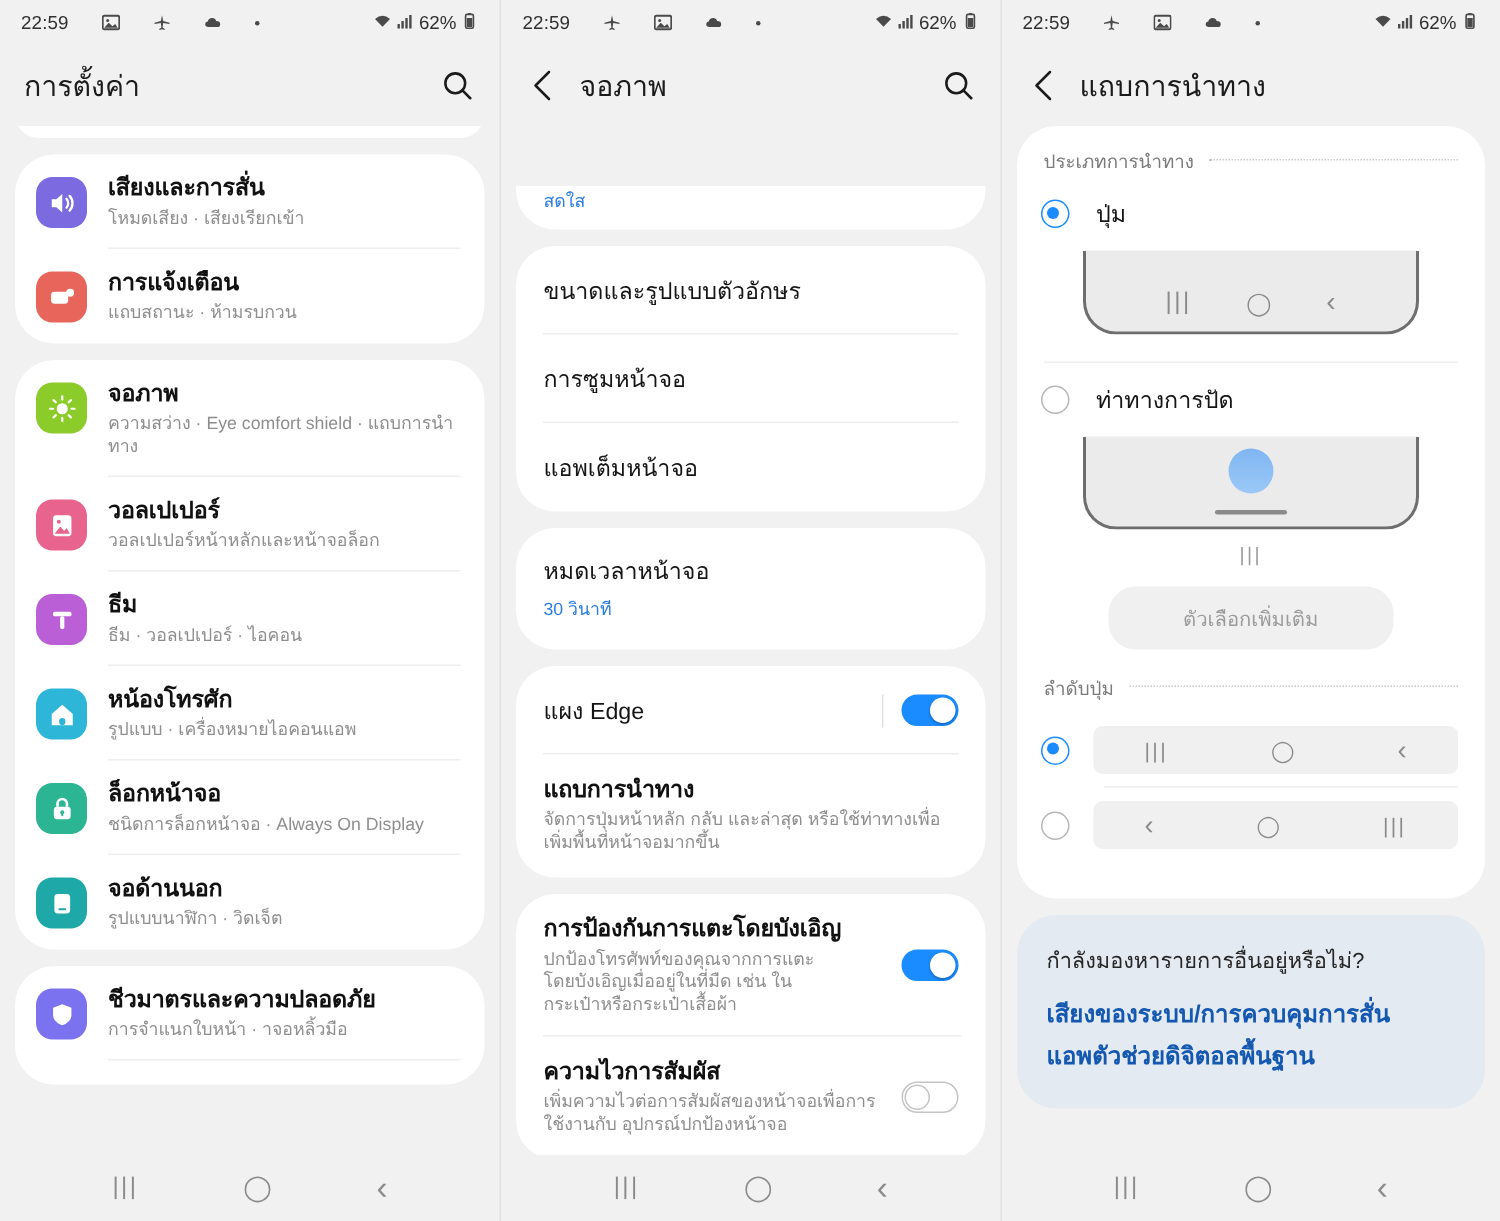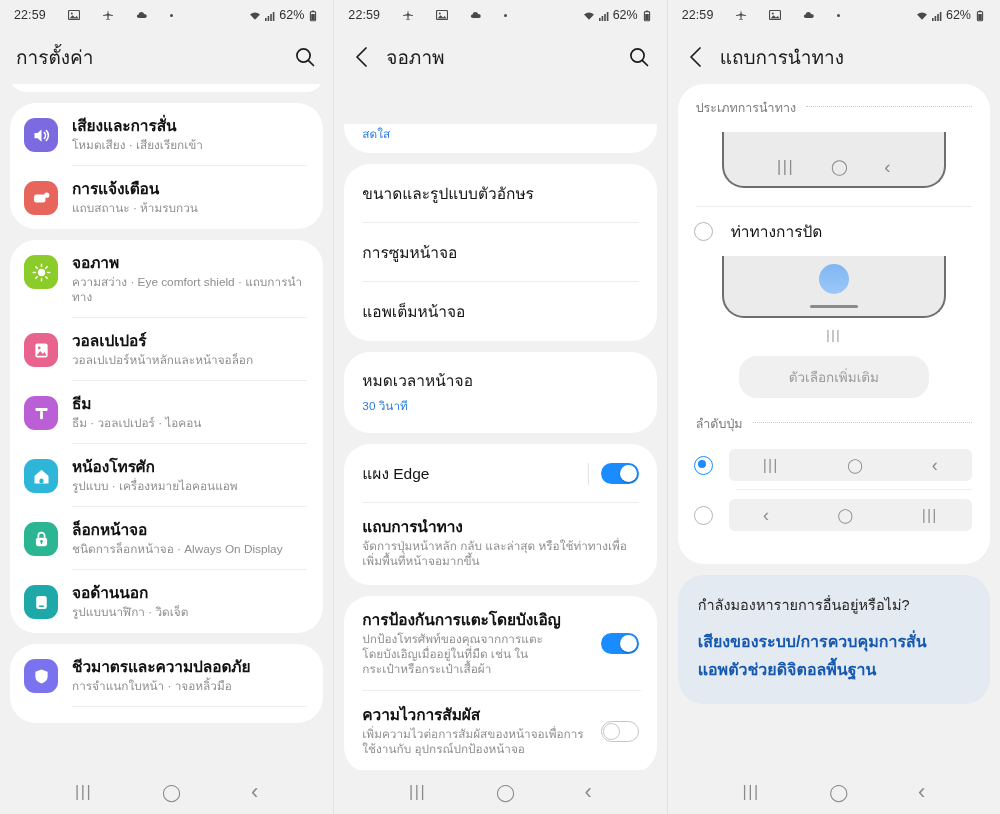--- a/index.html
+++ b/index.html
@@ -20,21 +20,21 @@
   .screen + .screen { border-left: 1px solid #e2e2e2; }
 
   
   .statusbar {
     height: 30px; flex: 0 0 30px;
     display: flex; align-items: center;
     padding: 0 14px;
     font-size: 12.5px; color: #3a3a3a;
   }
   .sb-left { display: flex; align-items: center; gap: 22px; }
-  .sb-right { margin-left: auto; display: flex; align-items: flex-end; gap: 3px; }
+  .sb-right { margin-left: auto; display: flex; align-items: flex-start; gap: 3px; }
   .sb-time { font-size: 12.5px; letter-spacing: .1px; color:#303030;}
   .sb-ico { width: 12px; height: 12px; display:inline-block; }
   .sb-dot { width: 3px; height: 3px; border-radius: 50%; background:#4a4a4a; display:inline-block; }
   .sb-batt-text { font-size: 12.5px; color:#303030; }
 
   
   .appbar {
     flex: 0 0 54px; height: 54px;
     display: flex; align-items: center;
     padding: 0 16px;
@@ -638,20 +638,24 @@
       <div class="title">แถบการนำทาง</div>
     </div>
 
     <div class="body">
       <div class="card" style="padding-bottom:24px">
         <div class="sec-head">
           <span class="sh-label">ประเภทการนำทาง</span>
           <span class="sh-dots"></span>
         </div>
 
+        <div class="radio-row">
+          <span class="radio sel"></span>
+          <span class="radio-label">ปุ่ม</span>
+        </div>
         <div class="preview">
           <div class="phone-frame">
             <div class="pnav">
               <span class="glyph-recent">|||</span>
               <span style="font-size:15px">◯</span>
               <span style="font-size:19px">‹</span>
             </div>
           </div>
         </div>
 

